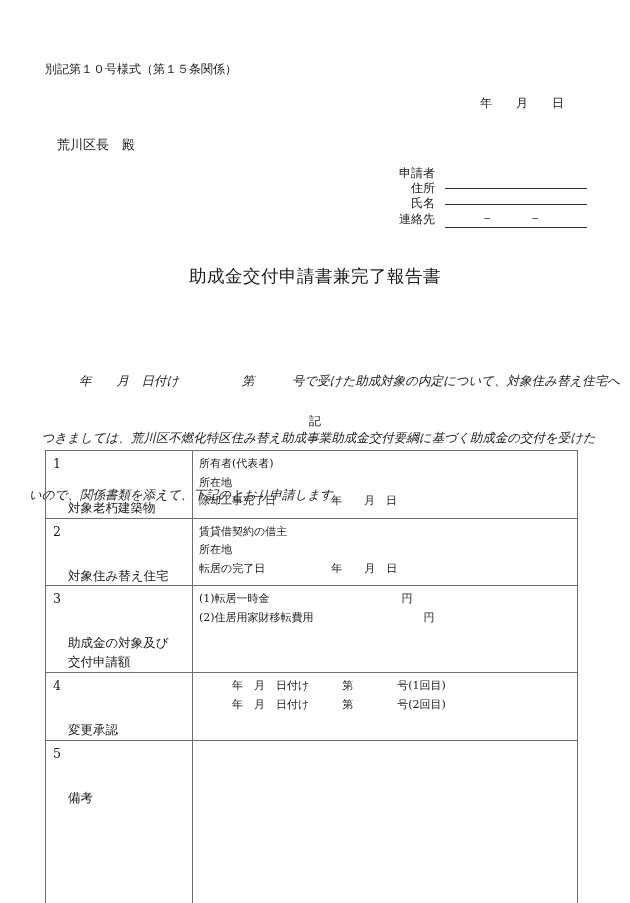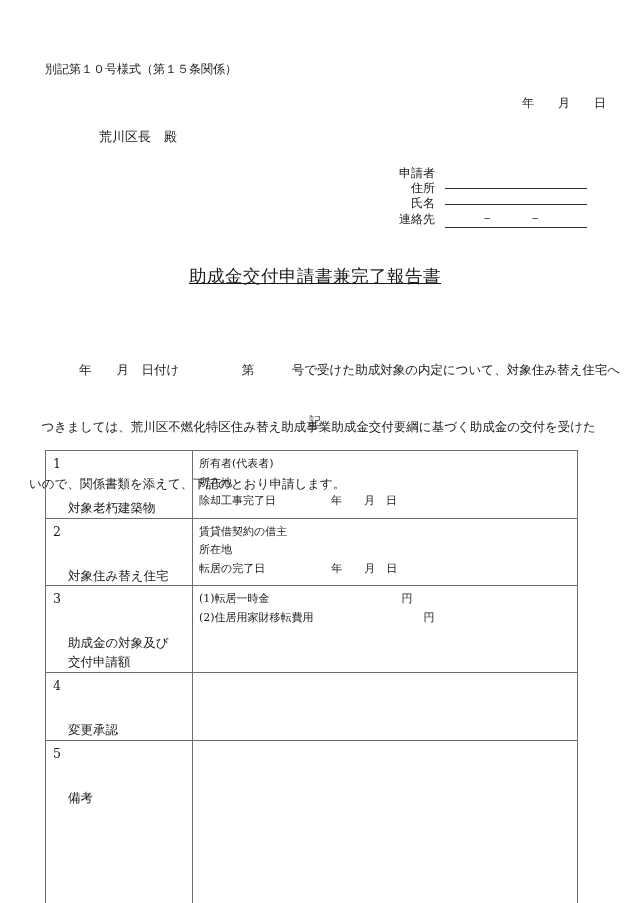--- a/index.html
+++ b/index.html
@@ -5,33 +5,33 @@
   html,body { margin:0; padding:0; }
   body {
     width:630px; height:903px; background:#ffffff; position:relative;
     font-family:"DejaVu Serif","Liberation Serif",serif;
     color:#1a1a1a; overflow:hidden;
   }
   .abs { position:absolute; white-space:pre; }
   .fs { font-size:12px; line-height:1.3; }
 
   #form-note { left:45px; top:62px; }
-  #date-line { left:522px; top:96px; }
-  #addressee { left:57px; top:128px; font-size:13px;margin-left:42px; }
+  #date-line { left:480px; top:96px; }
+  #addressee { left:57px; top:136px; font-size:13px; }
 
   
   #applicant { left:396px; top:166px; width:191px; white-space:normal; }
   .app-row { display:flex; align-items:center; height:15.5px; }
   .app-row.head { height:15px; }
   .app-label { width:39px; text-align:right; white-space:pre; flex:0 0 39px; }
   .app-line { flex:1; margin-left:10px; border-bottom:1px solid #2f2f2f; white-space:pre; overflow:hidden; }
 
-  #doc-title { left:0; top:264px; width:630px; text-align:center; font-size:17.5px; letter-spacing:0.5px;text-decoration:underline; }
+  #doc-title { left:0; top:264px; width:630px; text-align:center; font-size:17.5px; letter-spacing:0.5px; }
 
-  #body-text { left:29px; top:323px; width:580px; }
+  #body-text { left:29px; top:334px; width:580px;font-style:italic; }
   #body-text .bline { white-space:pre; font-size:12.5px; line-height:18.8px; }
 
   #ki-mark { left:0; top:414px; width:630px; text-align:center; }
 
   
   #subsidy-table { left:45px; top:450px; width:531px; border:1px solid #6e6e6e; white-space:normal; }
   .t-row { display:flex; box-sizing:border-box; }
   .t-row + .t-row { border-top:1px solid #6e6e6e; }
   .t-row.r1 { min-height:52px; }
   .t-row.r2 { min-height:56px; }
@@ -117,20 +117,24 @@
       <div class="cline">(1)転居一時金　　　　　　　　　　　　円</div>
       <div class="cline">(2)住居用家財移転費用　　　　　　　　　　円</div>
     </div>
   </div>
 
   <div class="t-row r4">
     <div class="c1">
       <span class="num">4</span>
       <span class="lbl">変更承認</span>
     </div>
+    <div class="c2">
+      <div class="cline">　　　年　月　日付け　　　第　　　　号(1回目)</div>
+      <div class="cline">　　　年　月　日付け　　　第　　　　号(2回目)</div>
+    </div>
   </div>
 
   <div class="t-row r5">
     <div class="c1">
       <span class="num">5</span>
       <span class="lbl">備考</span>
     </div>
     <div class="c2"></div>
   </div>
 

